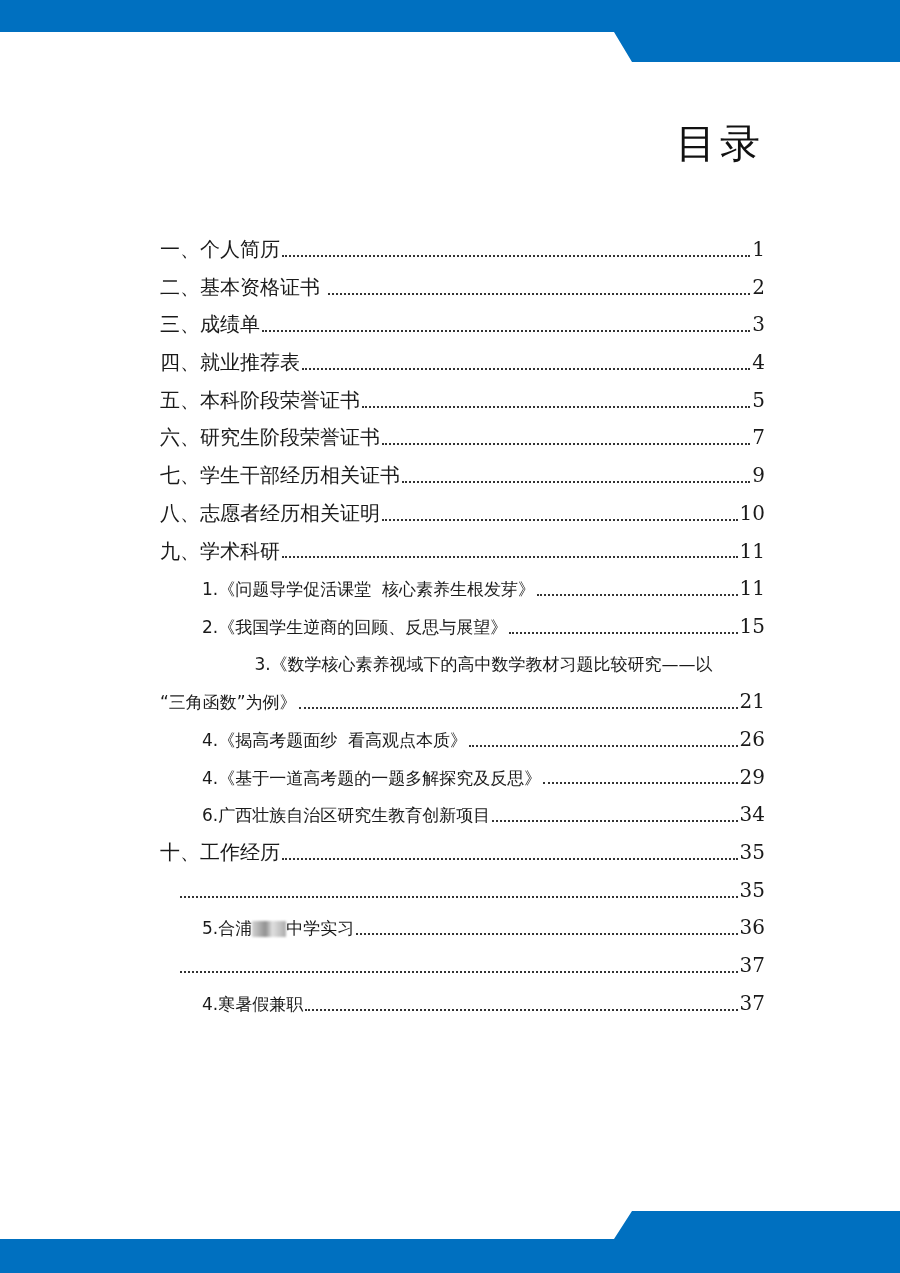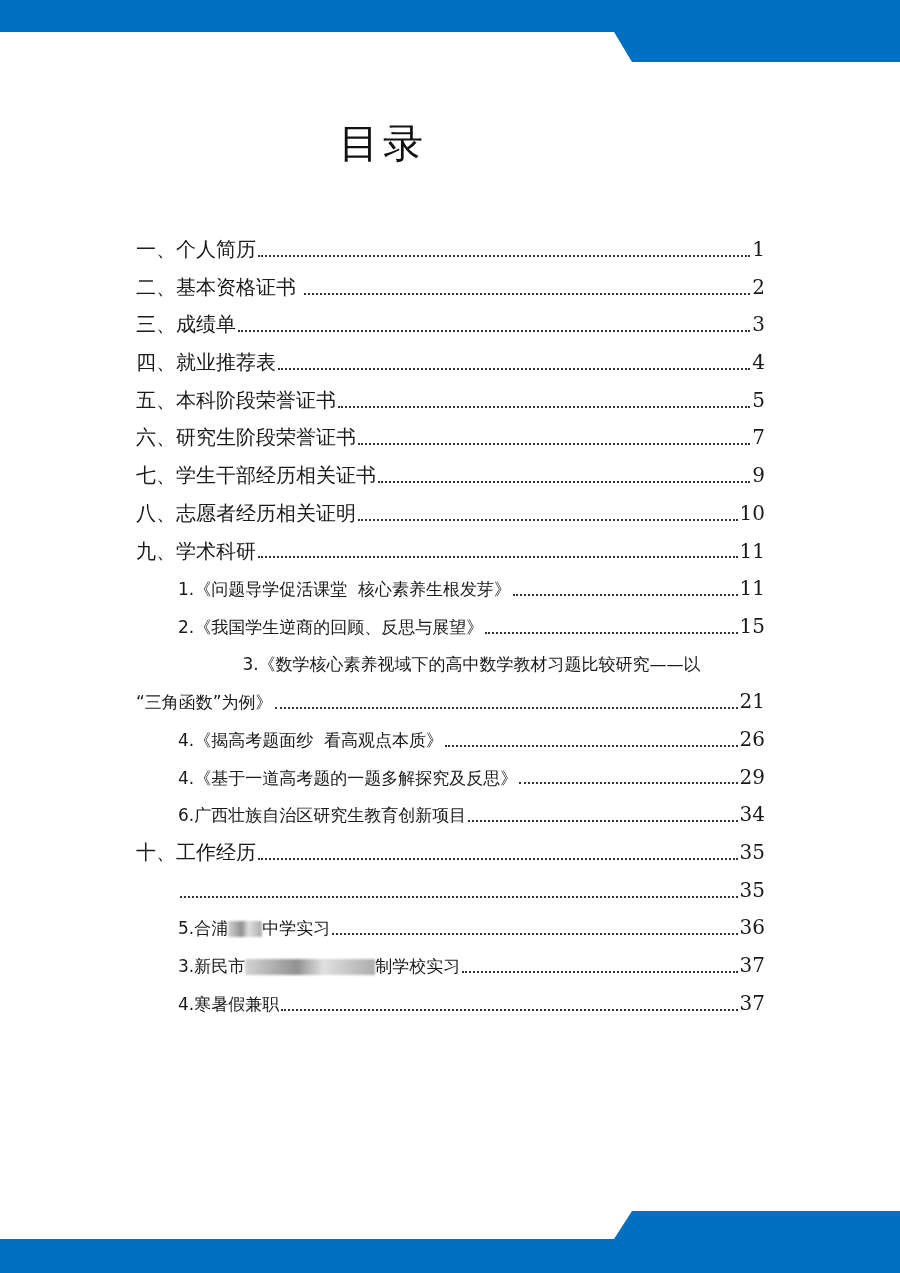--- a/index.html
+++ b/index.html
@@ -5,31 +5,31 @@
     html, body { margin: 0; padding: 0; }
     body {
       width: 900px; height: 1273px; position: relative; overflow: hidden;
       background: #ffffff;
       font-family: "DejaVu Serif", "Liberation Serif", serif;
       color: #1a1a1a;
     }
     .band-top { position: absolute; left: 0; top: 0; width: 900px; height: 62px; }
     .band-bottom { position: absolute; left: 0; top: 1211px; width: 900px; height: 62px; }
     .title {
-      position: absolute; left: 9px; top: 116px; width: 748px; text-align: center;
+      position: absolute; left: 16px; top: 116px; width: 748px; text-align: right;
       font-size: 40px; letter-spacing: 4px; color: #111;
     }
     .toc { position: absolute; left: 136px; top: 231px; width: 629px; }
     .row {
       display: flex; align-items: baseline; height: 37.7px; line-height: 37.7px;
       font-size: 20px; white-space: nowrap;
     }
     .row.sub { padding-left: 42px; font-size: 17px; justify-content: center; }
     .row.cont { padding-left: 0; font-size: 17px; }
-    .label { flex: 0 0 auto; }
+    .label { flex: 0 0 auto; margin-left: 24px; }
     .dots {
       flex: 1 1 auto; overflow: hidden; margin: 0 2px;
       border-bottom: 2px dotted #333; height: 0; align-self: center; position: relative; top: 6px;
     }
     .page { flex: 0 0 auto; font-size: 20px; }
     .sub .label, .cont .label { font-family: "DejaVu Sans", "Liberation Sans", sans-serif; }
     .blur { display: inline-block; height: 16px; vertical-align: middle; background: linear-gradient(90deg,#c9c9c9,#777 40%,#d9d9d9 60%,#999); filter: blur(1px); opacity: .8; }
   </style>
 </head>
 <body>
@@ -127,21 +127,20 @@
   <div class="row sub">
       <span class="dots"></span>
       <span class="page">35</span>
     </div>
   <div class="row sub">
       <span class="label"><span>5.合浦</span><span class="blur" style="width:34px"></span><span>中学实习</span></span>
       <span class="dots"></span>
       <span class="page">36</span>
     </div>
   <div class="row sub">
-      <span class="label"><span>3.新民市</span><span class="blur" style="width:130px"></span><span>制学校实习</span></span>
       <span class="dots"></span>
       <span class="page">37</span>
     </div>
   <div class="row sub">
       <span class="label">4.寒暑假兼职</span>
       <span class="dots"></span>
       <span class="page">37</span>
     </div>
 </div>
 

